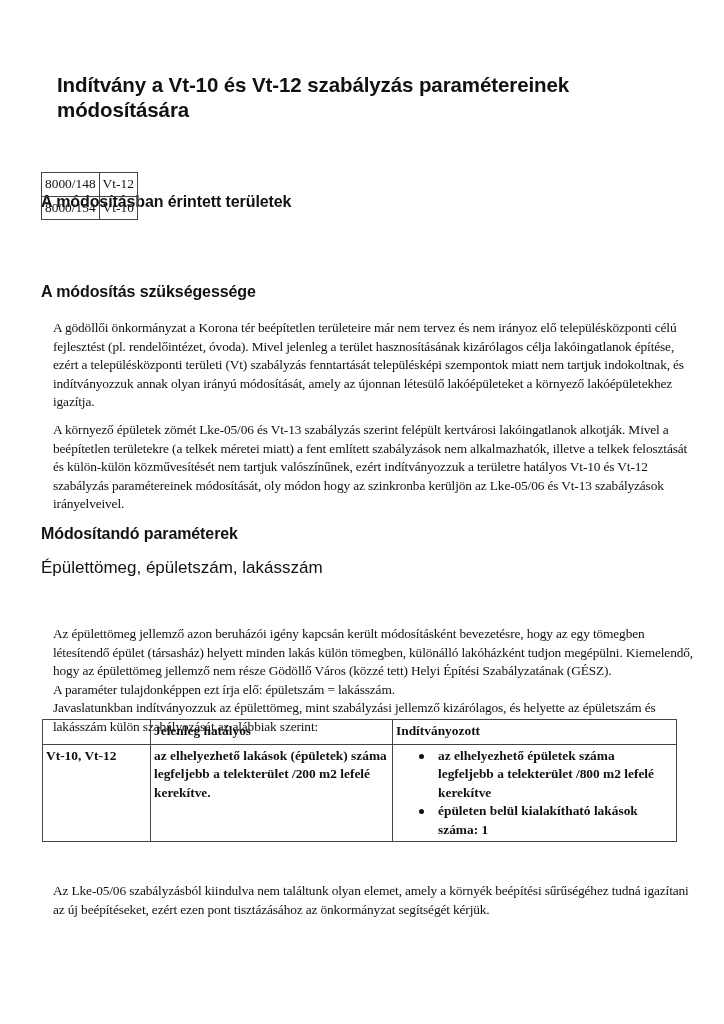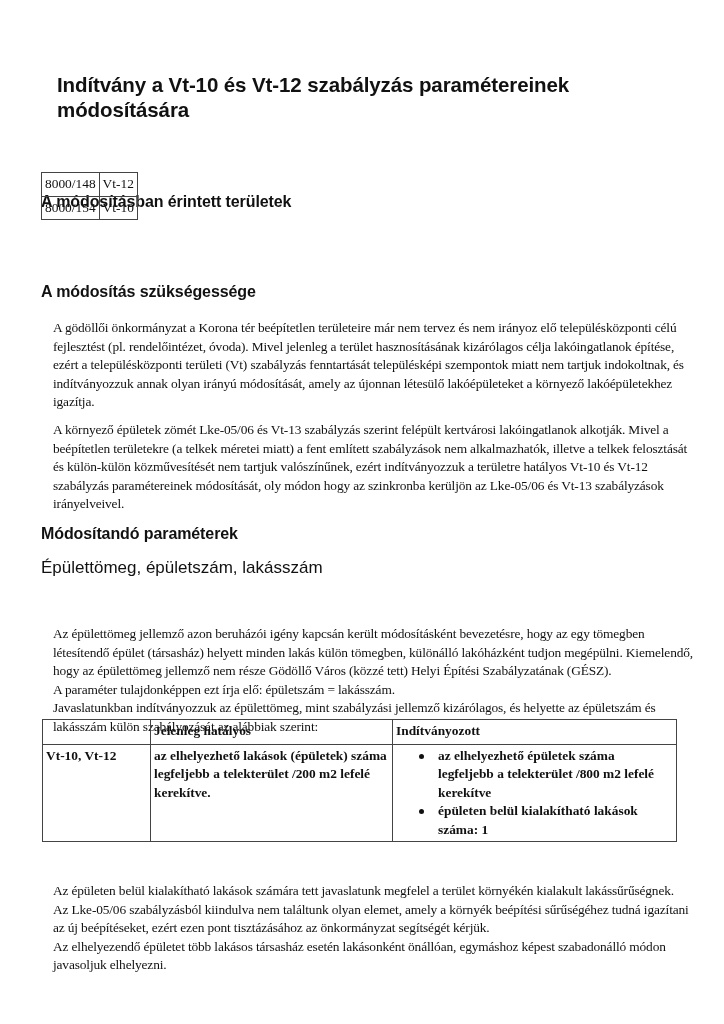--- a/index.html
+++ b/index.html
@@ -170,18 +170,16 @@
         <ul>
           <li>az elhelyezhető épületek száma legfeljebb a telekterület /800 m2 lefelé kerekítve</li>
           <li>épületen belül kialakítható lakások száma: 1</li>
         </ul>
       </td>
     </tr>
   </tbody>
     </table>
 
   <div class="para serif" style="top:870px;">
-    <p>Az épületen belül kialakítható lakások számára tett javaslatunk megfelel a terület környékén kialakult lakássűrűségnek.</p>
     <p>Az Lke-05/06 szabályzásból kiindulva nem találtunk olyan elemet, amely a környék beépítési sűrűségéhez tudná igazítani az új beépítéseket, ezért ezen pont tisztázásához az önkormányzat segítségét kérjük.</p>
-    <p>Az elhelyezendő épületet több lakásos társasház esetén lakásonként önállóan, egymáshoz képest szabadonálló módon javasoljuk elhelyezni.</p>
   </div>
 
 </div>
 
 </body></html>

